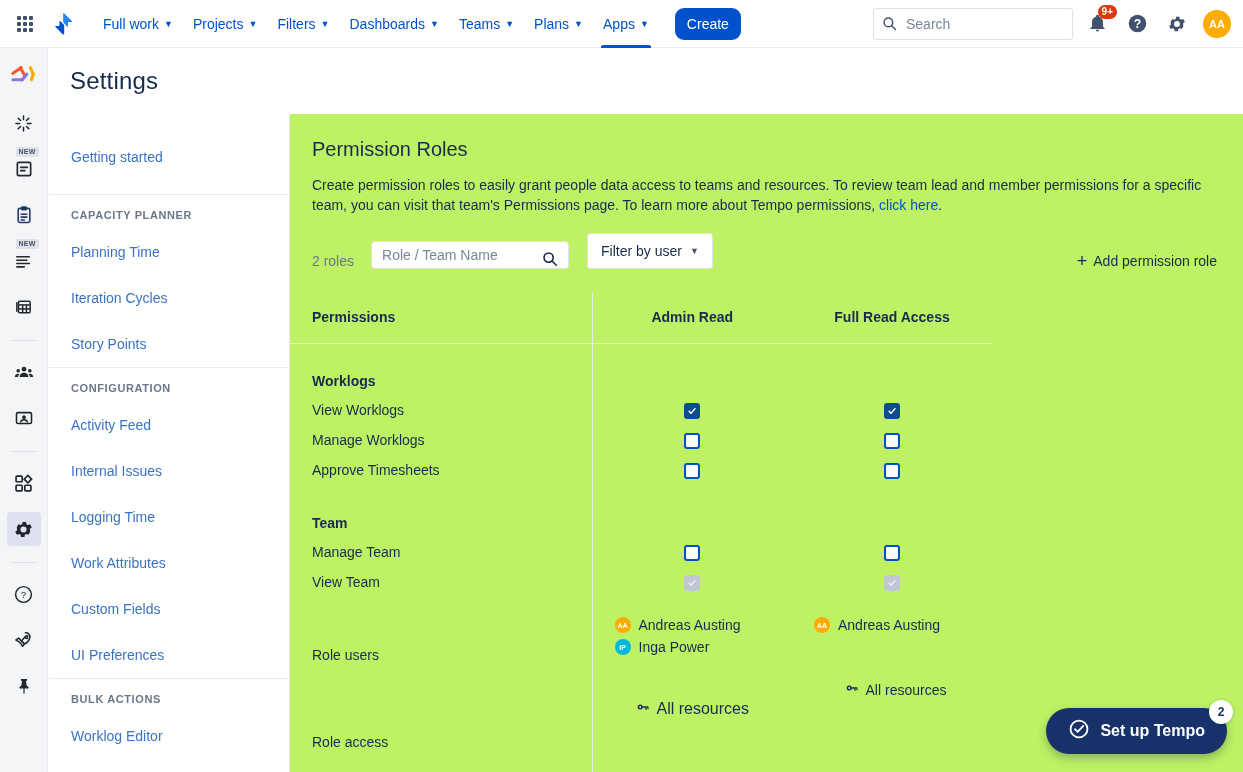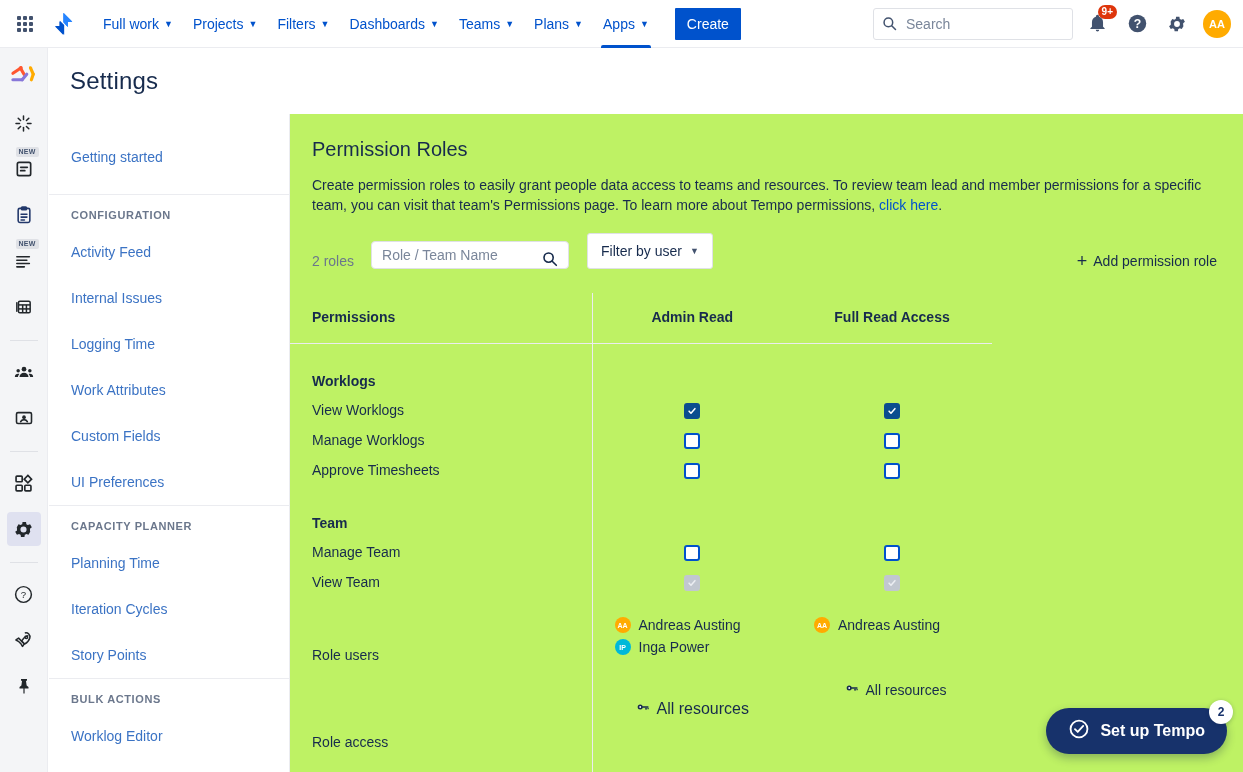--- a/index.html
+++ b/index.html
@@ -37,21 +37,21 @@
     padding: 0 10px; color: #0052cc; font-size: 14px; cursor: pointer;
     white-space: nowrap;
   }
   .nav-item .caret { margin-left: 5px; font-size: 9px; line-height: 1; position: relative; top: 1px; }
   .nav-item.selected::after {
     content: ""; position: absolute; left: 8px; right: 8px; bottom: 0;
     height: 3px; background: #0052cc; border-radius: 2px 2px 0 0;
   }
   .create-btn {
     margin-left: 16px; height: 32px; padding: 0 12px;
-    background: #0052cc; color: #fff; border: none; border-radius: 1px;
+    background: #0052cc; color: #fff; border: none; border-radius: 9px;
     font-size: 14px; font-weight: 500; cursor: pointer;
     font-family: "Liberation Sans", sans-serif;
   }
 
   .nav-right { margin-left: auto; display: flex; align-items: center; padding-right: 12px; }
   .search-box {
     position: relative; width: 200px; height: 32px;
     border: 1px solid #dfe1e6; border-radius: 3px; background: #fff;
     display: flex; align-items: center; padding-left: 30px;
     cursor: text;
@@ -485,34 +485,34 @@
   <h1>Settings</h1>
 </div>
 
 <div id="settings-nav">
 
   <div class="snav-group snav-first">
     <a class="snav-link">Getting started</a>
   </div>
 
   <div class="snav-group">
+    <div class="snav-head">CAPACITY PLANNER</div>
+    <a class="snav-link">Planning Time</a>
+    <a class="snav-link">Iteration Cycles</a>
+    <a class="snav-link">Story Points</a>
+  </div>
+
+  <div class="snav-group">
     <div class="snav-head">CONFIGURATION</div>
     <a class="snav-link">Activity Feed</a>
     <a class="snav-link">Internal Issues</a>
     <a class="snav-link">Logging Time</a>
     <a class="snav-link">Work Attributes</a>
     <a class="snav-link">Custom Fields</a>
     <a class="snav-link">UI Preferences</a>
-  </div>
-
-  <div class="snav-group">
-    <div class="snav-head">CAPACITY PLANNER</div>
-    <a class="snav-link">Planning Time</a>
-    <a class="snav-link">Iteration Cycles</a>
-    <a class="snav-link">Story Points</a>
   </div>
 
   <div class="snav-group">
     <div class="snav-head">BULK ACTIONS</div>
     <a class="snav-link">Worklog Editor</a>
   </div>
 </div>
 
 <div id="main">
 

